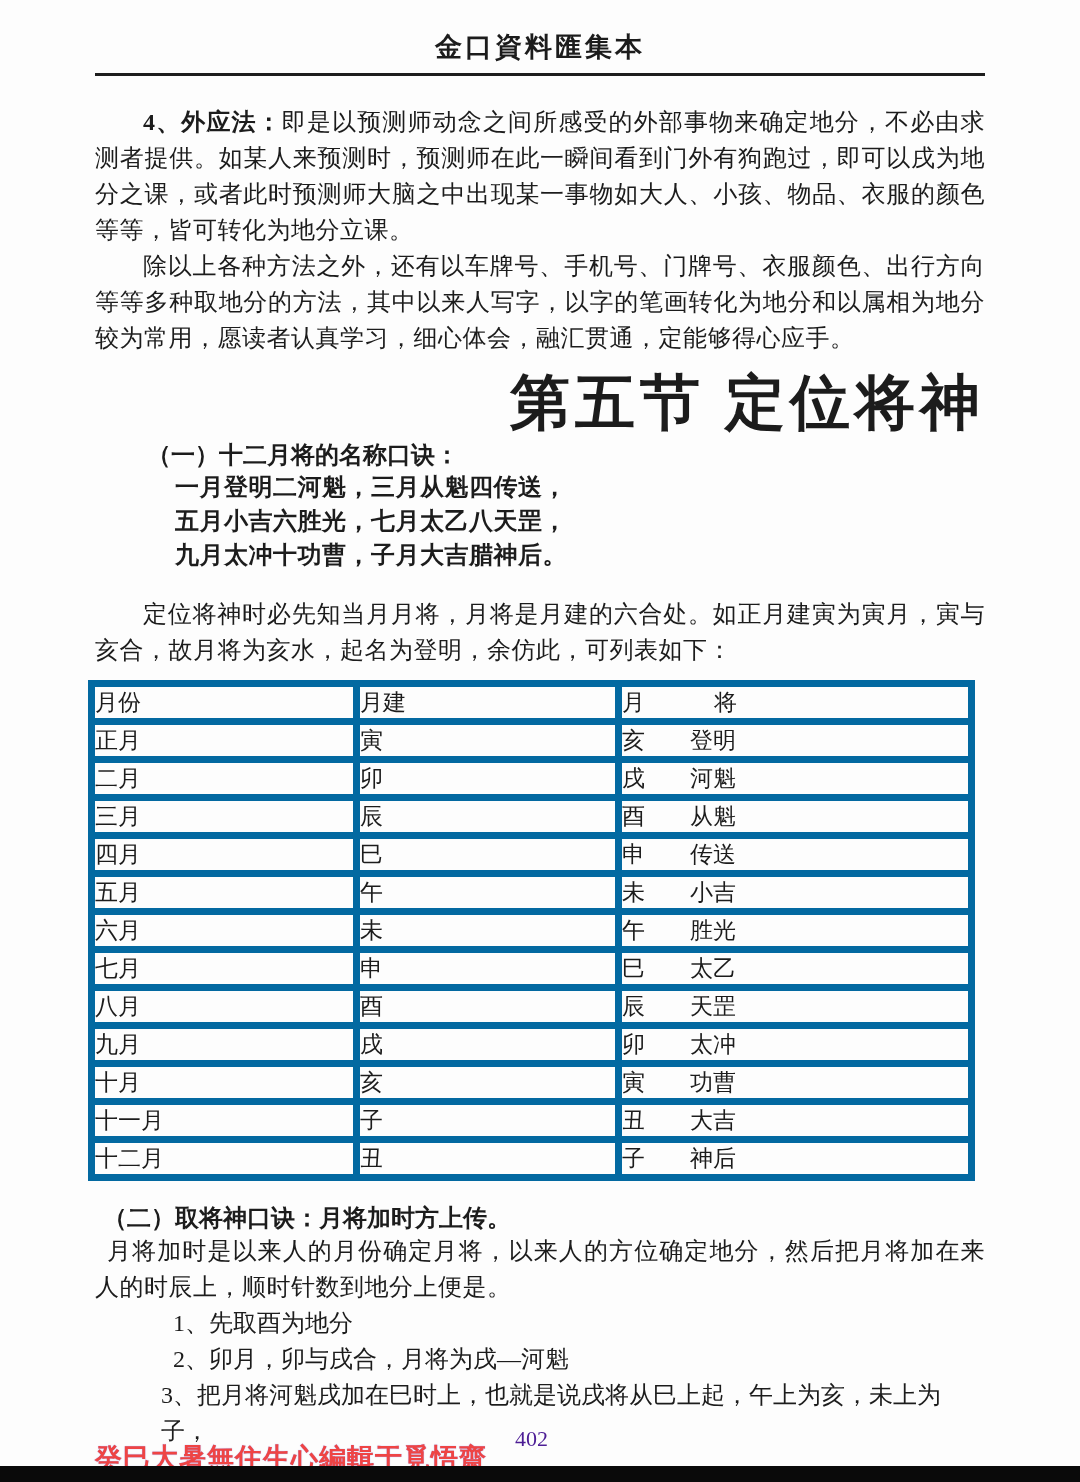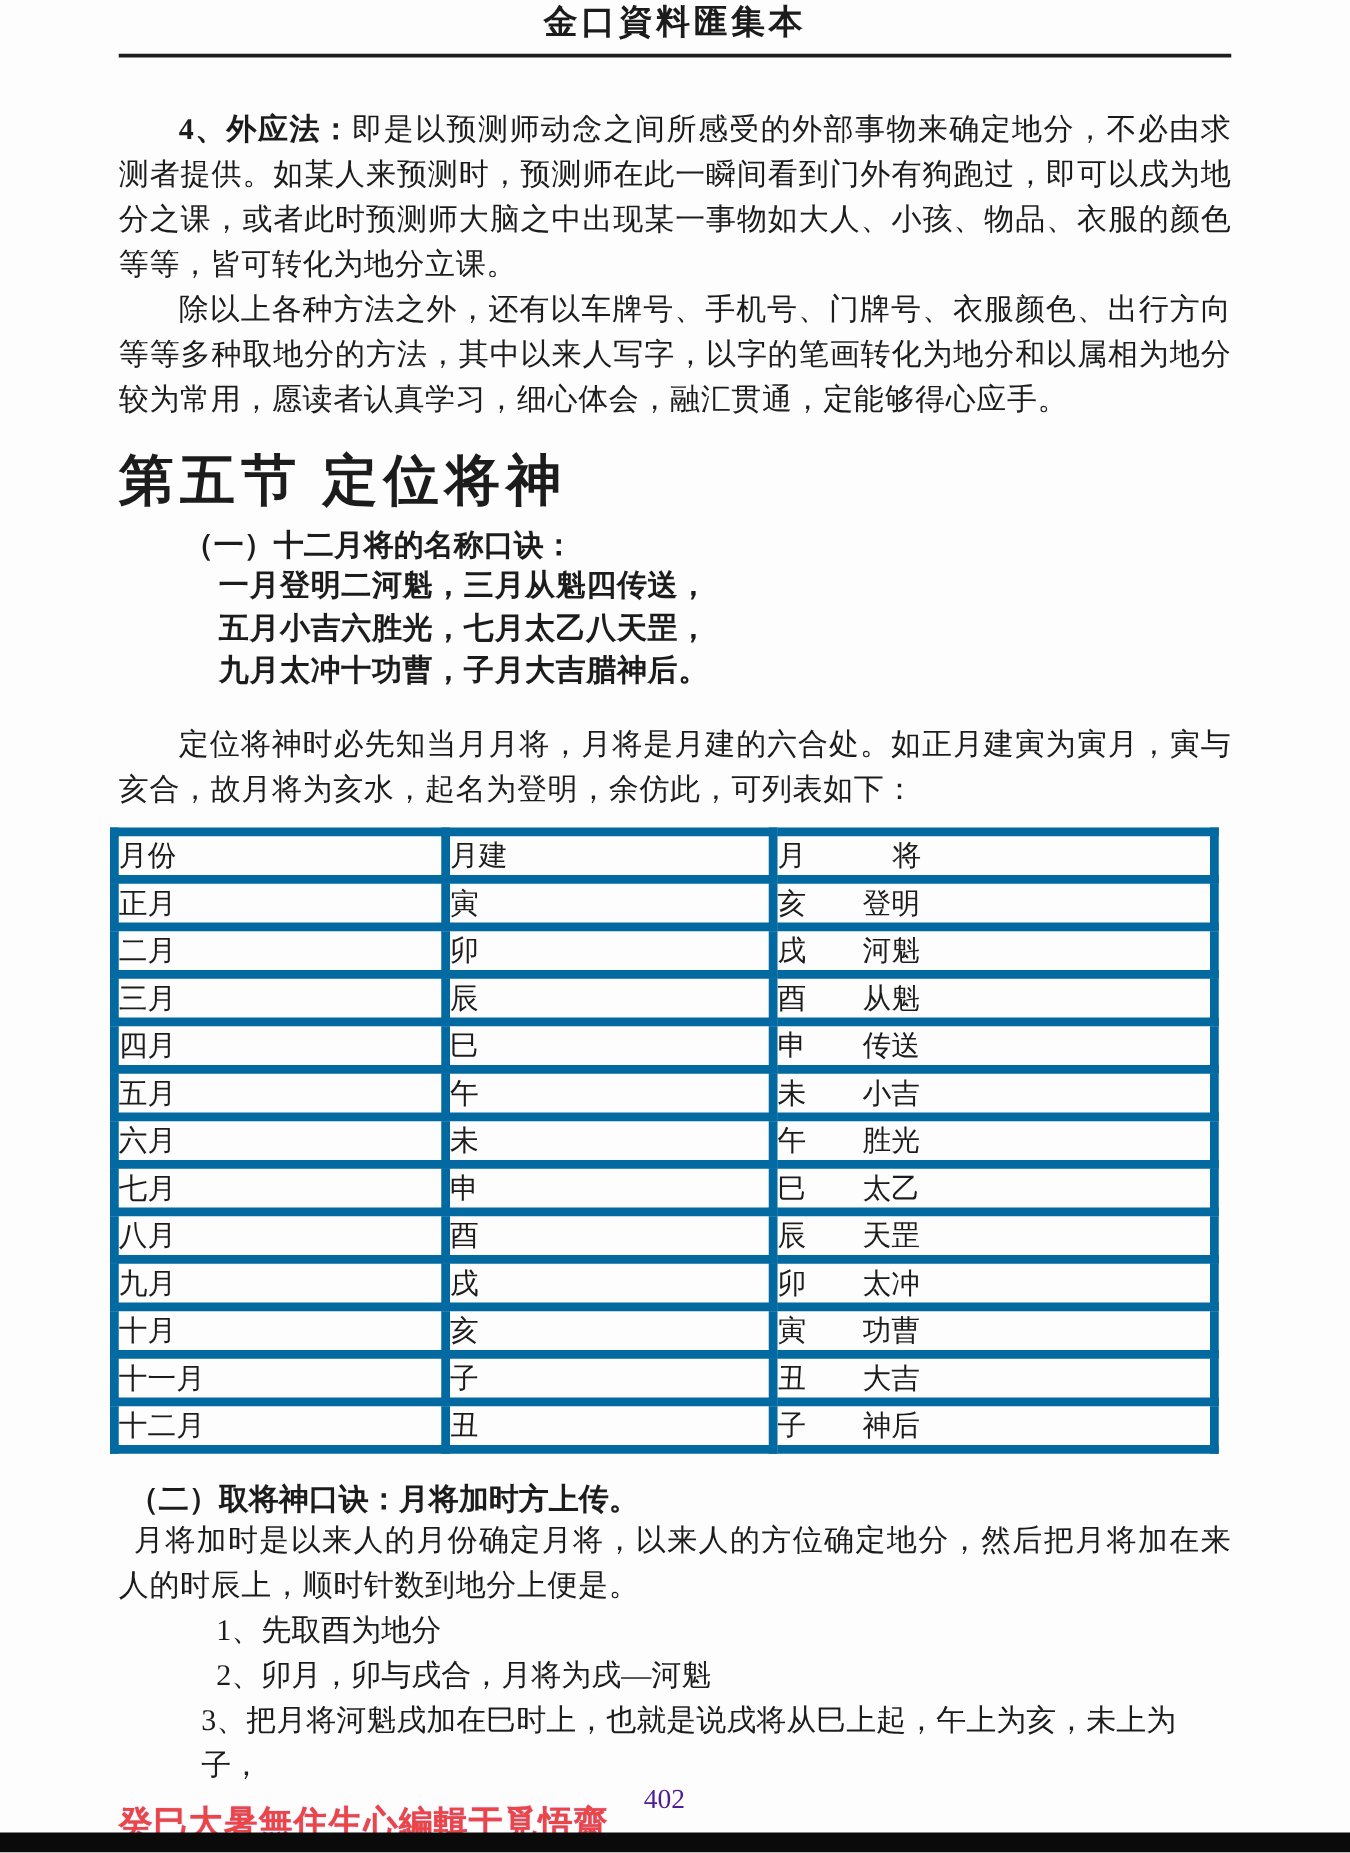--- a/index.html
+++ b/index.html
@@ -9,32 +9,33 @@
     font-family:"Liberation Serif","DejaVu Serif",serif;
     color:#1c1c1c;
     position:relative;
     overflow:hidden;
   }
   .content{padding:0 95px;}
   .doc-header-title{
     text-align:center;
     font-size:27px;
     font-weight:bold;
+    padding-top:30px;
     letter-spacing:3px;
     line-height:34px;
   }
   .header-rule{height:3px;background:#1e1e1e;margin-top:9px;}
   p.body{
     font-size:24px;line-height:36px;
     text-align:justify;margin:0;text-indent:2em;
     letter-spacing:0.5px;
   }
-  p.first{margin-top:40px;}
+  p.first{margin-top:28px;}
   .section-title{
-    font-size:44px;font-weight:bold;text-align:left;
+    font-size:60px;font-weight:bold;text-align:right;
     margin-top:20px;line-height:54px;letter-spacing:5px;
   }
   .subheading{
     font-weight:bold;font-size:24px;
     margin:10px 0 0 52px;line-height:30px;
   }
   .verse{
     font-weight:bold;font-size:24px;line-height:34px;margin-left:80px;
     letter-spacing:0.5px;
   }

